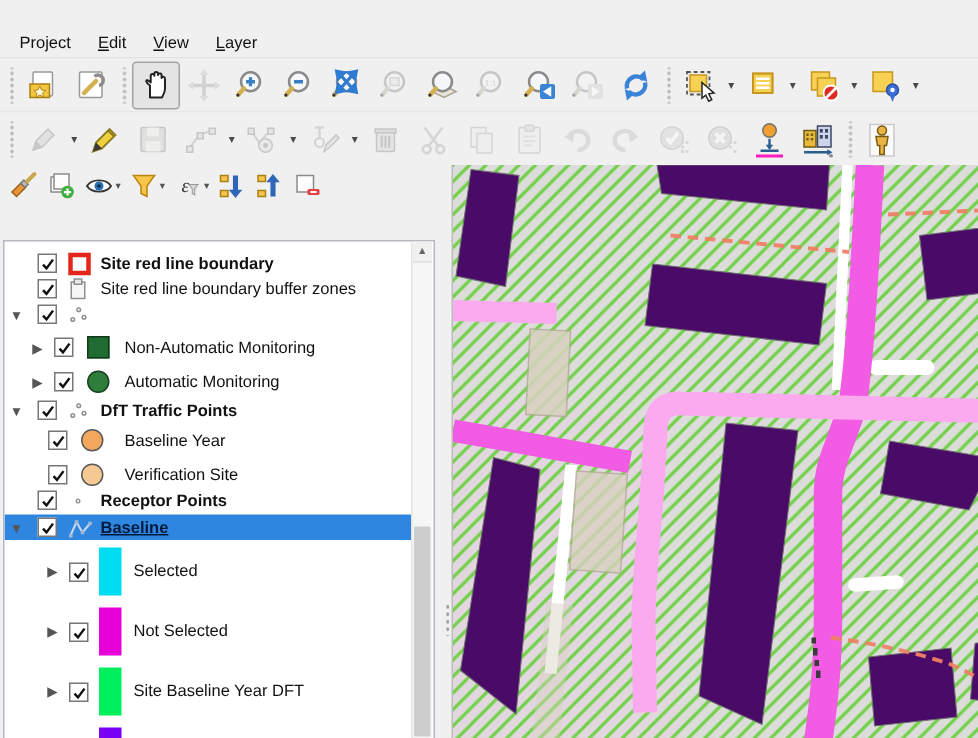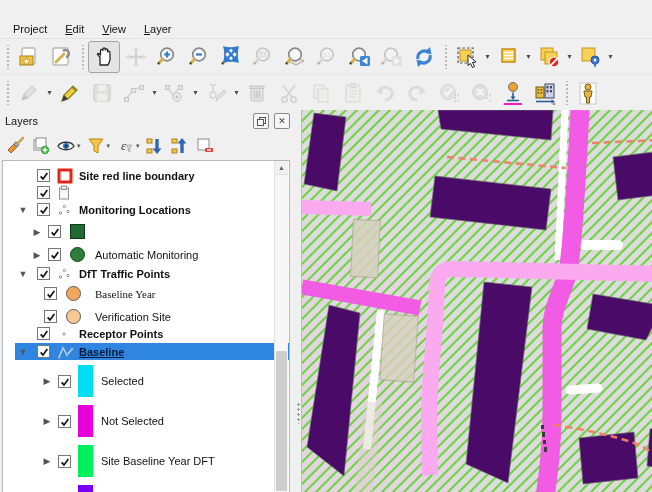--- a/index.html
+++ b/index.html
@@ -40,21 +40,21 @@
   .float-glyph{position:relative;width:8px;height:8px;}
   .float-glyph::before{content:"";position:absolute;left:2px;top:0;width:5px;height:5px;border:1px solid #555;}
   .float-glyph::after{content:"";position:absolute;left:0;top:2px;width:5px;height:5px;border:1px solid #555;background:#f6f6f6;}
 
   #panel-toolbar{height:28px;display:flex;align-items:center;padding-left:4px;gap:1px;}
   .pbtn{height:24px;display:flex;align-items:center;justify-content:center;padding:0 2px;border-radius:2px;}
   .pdd{font-size:7px;color:#555;margin-left:1px;}
 
   #tree{position:absolute;left:2px;top:50px;width:288px;height:352px;background:#ffffff;
         border:1px solid #b4b8bf;box-sizing:border-box;overflow:hidden;}
-  .trow{position:absolute;left:12px;width:274px;display:flex;align-items:center;}
+  .trow{position:absolute;left:0;width:274px;display:flex;align-items:center;}
   .trow .expander{position:absolute;font-size:9px;color:#555;width:12px;text-align:center;}
   .cbox{position:absolute;width:13px;height:13px;background:#fff;border:1px solid #777;box-sizing:border-box;}
   .cbox svg{display:block;margin:1px 0 0 1px;}
   .ticon{position:absolute;display:flex;align-items:center;justify-content:center;}
   .tlabel{position:absolute;white-space:nowrap;color:#111;}
   .tlabel.b{font-weight:bold;}
   .trow.sel .tlabel{color:#001a3d;text-decoration:underline;}
   .swatch{position:absolute;box-sizing:border-box;}
 
   #vscroll{position:absolute;right:1px;top:0;width:13px;height:352px;background:#f6f6f6;border-left:1px solid #e4e4e4;}
@@ -393,29 +393,20 @@
         <svg width="24" height="24" viewBox="0 0 24 24">
           <rect x="4" y="2" width="16" height="21" fill="#fbfbf9" stroke="#c9c9c9"></rect>
           <circle cx="12" cy="6" r="3" fill="#eab544 " stroke="#7a5a10"></circle>
           <path d="M8,10 L16,10 L15,16 L13.5,16 L13.5,22 L10.5,22 L10.5,16 L9,16 Z" fill="#eab544" stroke="#7a5a10"></path>
         </svg>
       </div>
     </div>
 
   <div id="workspace">
     <div id="layers-panel">
-      <div id="panel-header">
-        <span id="panel-title">Layers</span>
-        <span id="panel-winbtns">
-          <span class="winbtn">
-              <span class="float-glyph"></span>
-            </span>
-          <span class="winbtn">✕</span>
-        </span>
-      </div>
       <div id="panel-toolbar">
           <div class="pbtn">
             <svg width="20" height="20" viewBox="0 0 20 20">
               <polygon points="2,14 8,8 11,11 5,17" fill="#e8963c" stroke="#9c5f17"></polygon>
               <rect x="8.2" y="6.8" width="4" height="3" transform="rotate(45 10 8.5)" fill="#b8b8b8" stroke="#777"></rect>
               <line x1="12" y1="7" x2="17" y2="2" stroke="#caa84f" stroke-width="2.6" stroke-linecap="round"></line>
             </svg>
           </div>
           <div class="pbtn">
             <svg width="20" height="20" viewBox="0 0 20 20">
@@ -490,47 +481,48 @@
                 <svg width="10" height="10" viewBox="0 0 12 12">
                   <path d="M2,6.5 L4.8,9.5 L10,2.5" stroke="#111" stroke-width="2" fill="none"></path>
                 </svg>
               </span>
               <span class="ticon" style="left:42px">
                 <svg width="14" height="15" viewBox="0 0 14 15">
                   <rect x="2.5" y="3" width="9" height="11" fill="#f6f6f6" stroke="#8f8f8f"></rect>
                   <rect x="4.5" y="1" width="5" height="3.5" fill="#e8e8e8" stroke="#8f8f8f"></rect>
                 </svg>
               </span>
+              <span class="tlabel " style="left:64px">Site red line boundary buffer zones</span>
             </div>
             <div class="trow" style="top: 40px; height: 17px;">
               <span class="expander" style="left:2px">▼</span>
               <span class="cbox" style="left:22px">
                 <svg width="10" height="10" viewBox="0 0 12 12">
                   <path d="M2,6.5 L4.8,9.5 L10,2.5" stroke="#111" stroke-width="2" fill="none"></path>
                 </svg>
               </span>
               <span class="ticon" style="left:42px">
                 <svg width="14" height="14" viewBox="0 0 14 14">
                   <g fill="none" stroke="#8f8f8f">
                     <circle cx="3.5" cy="10" r="1.2"></circle>
                     <circle cx="7.5" cy="3.5" r="1.2"></circle>
                     <circle cx="11" cy="8.5" r="1.2"></circle>
                   </g>
                 </svg>
               </span>
-              <span class="tlabel b" style="left:64px">Monitoring Locations</span>
             </div>
             <div class="trow" style="top: 59px; height: 23px;">
               <span class="expander" style="left:16px">▶</span>
               <span class="cbox" style="left:33px">
                 <svg width="10" height="10" viewBox="0 0 12 12">
                   <path d="M2,6.5 L4.8,9.5 L10,2.5" stroke="#111" stroke-width="2" fill="none"></path>
                 </svg>
               </span>
               <span class="swatch" style="left:55px;top:4px;width:15px;height:15px;background:#1f6b31;border:1px solid #11381a;"></span>
+              <span class="tlabel " style="left:80px">Non-Automatic Monitoring</span>
             </div>
             <div class="trow" style="top: 82px; height: 23px;">
               <span class="expander" style="left:16px">▶</span>
               <span class="cbox" style="left:33px">
                 <svg width="10" height="10" viewBox="0 0 12 12">
                   <path d="M2,6.5 L4.8,9.5 L10,2.5" stroke="#111" stroke-width="2" fill="none"></path>
                 </svg>
               </span>
               <span class="swatch" style="left:55px;top:4px;width:15px;height:15px;background:#2e7d3b;border:1px solid #14421d;border-radius:50%;"></span>
               <span class="tlabel " style="left:80px">Automatic Monitoring</span>
@@ -546,21 +538,21 @@
                 <svg width="14" height="14" viewBox="0 0 14 14">
                   <g fill="none" stroke="#8f8f8f">
                     <circle cx="3.5" cy="10" r="1.2"></circle>
                     <circle cx="7.5" cy="3.5" r="1.2"></circle>
                     <circle cx="11" cy="8.5" r="1.2"></circle>
                   </g>
                 </svg>
               </span>
               <span class="tlabel b" style="left:64px">DfT Traffic Points</span>
             </div>
-            <div class="trow" style="top: 121px; height: 23px; font-family: Liberation Serif, serif;">
+            <div class="trow" style="top: 121px; height: 23px;">
               <span class="cbox" style="left:29px">
                 <svg width="10" height="10" viewBox="0 0 12 12">
                   <path d="M2,6.5 L4.8,9.5 L10,2.5" stroke="#111" stroke-width="2" fill="none"></path>
                 </svg>
               </span>
               <span class="swatch" style="left:51px;top:4px;width:15px;height:15px;background:#f2a75f;border:1px solid #5a5a5a;border-radius:50%;"></span>
               <span class="tlabel " style="left:80px">Baseline Year</span>
             </div>
             <div class="trow" style="top: 144px; height: 23px;">
               <span class="cbox" style="left:29px">

